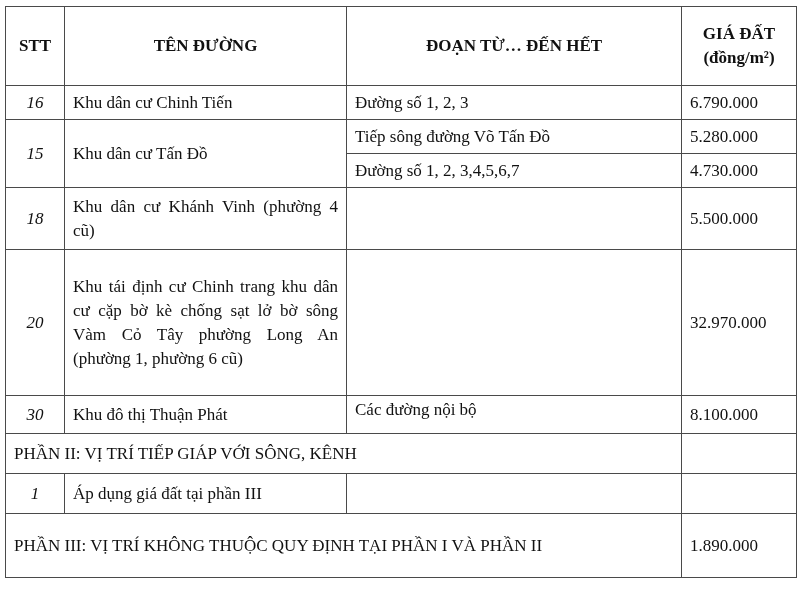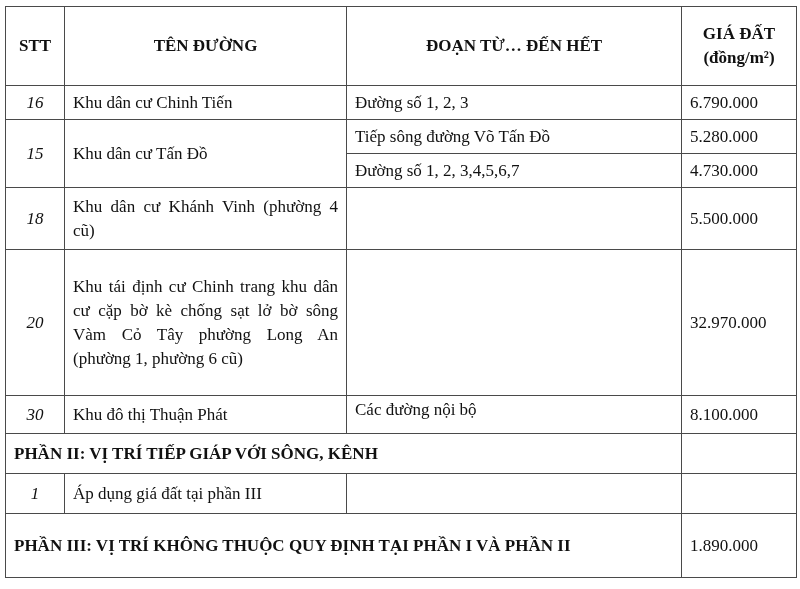--- a/index.html
+++ b/index.html
@@ -17,21 +17,21 @@
     border: 1.5px solid #4a4a4a;
     padding: 2px 8px;
     vertical-align: middle;
     line-height: 24px;
   }
   th { font-weight: bold; text-align: center; }
   .c-stt { width: 42px; text-align: center; font-style: italic; }
   .c-price { width: 96px; text-align: left; }
   .justify { text-align: justify; text-align-last: left; margin-top: 44px; }
   .just-full { text-align: justify; }
-  .section { font-weight: bold; }
+  .section { font-weight: normal; }
   .hdr th { height: 74px; }
   .top { vertical-align: top !important; }
 </style>
 </head>
 <body>
 
 <table class="land-price">
   <colgroup>
     <col style="width:59px">
       <col style="width:282px">

